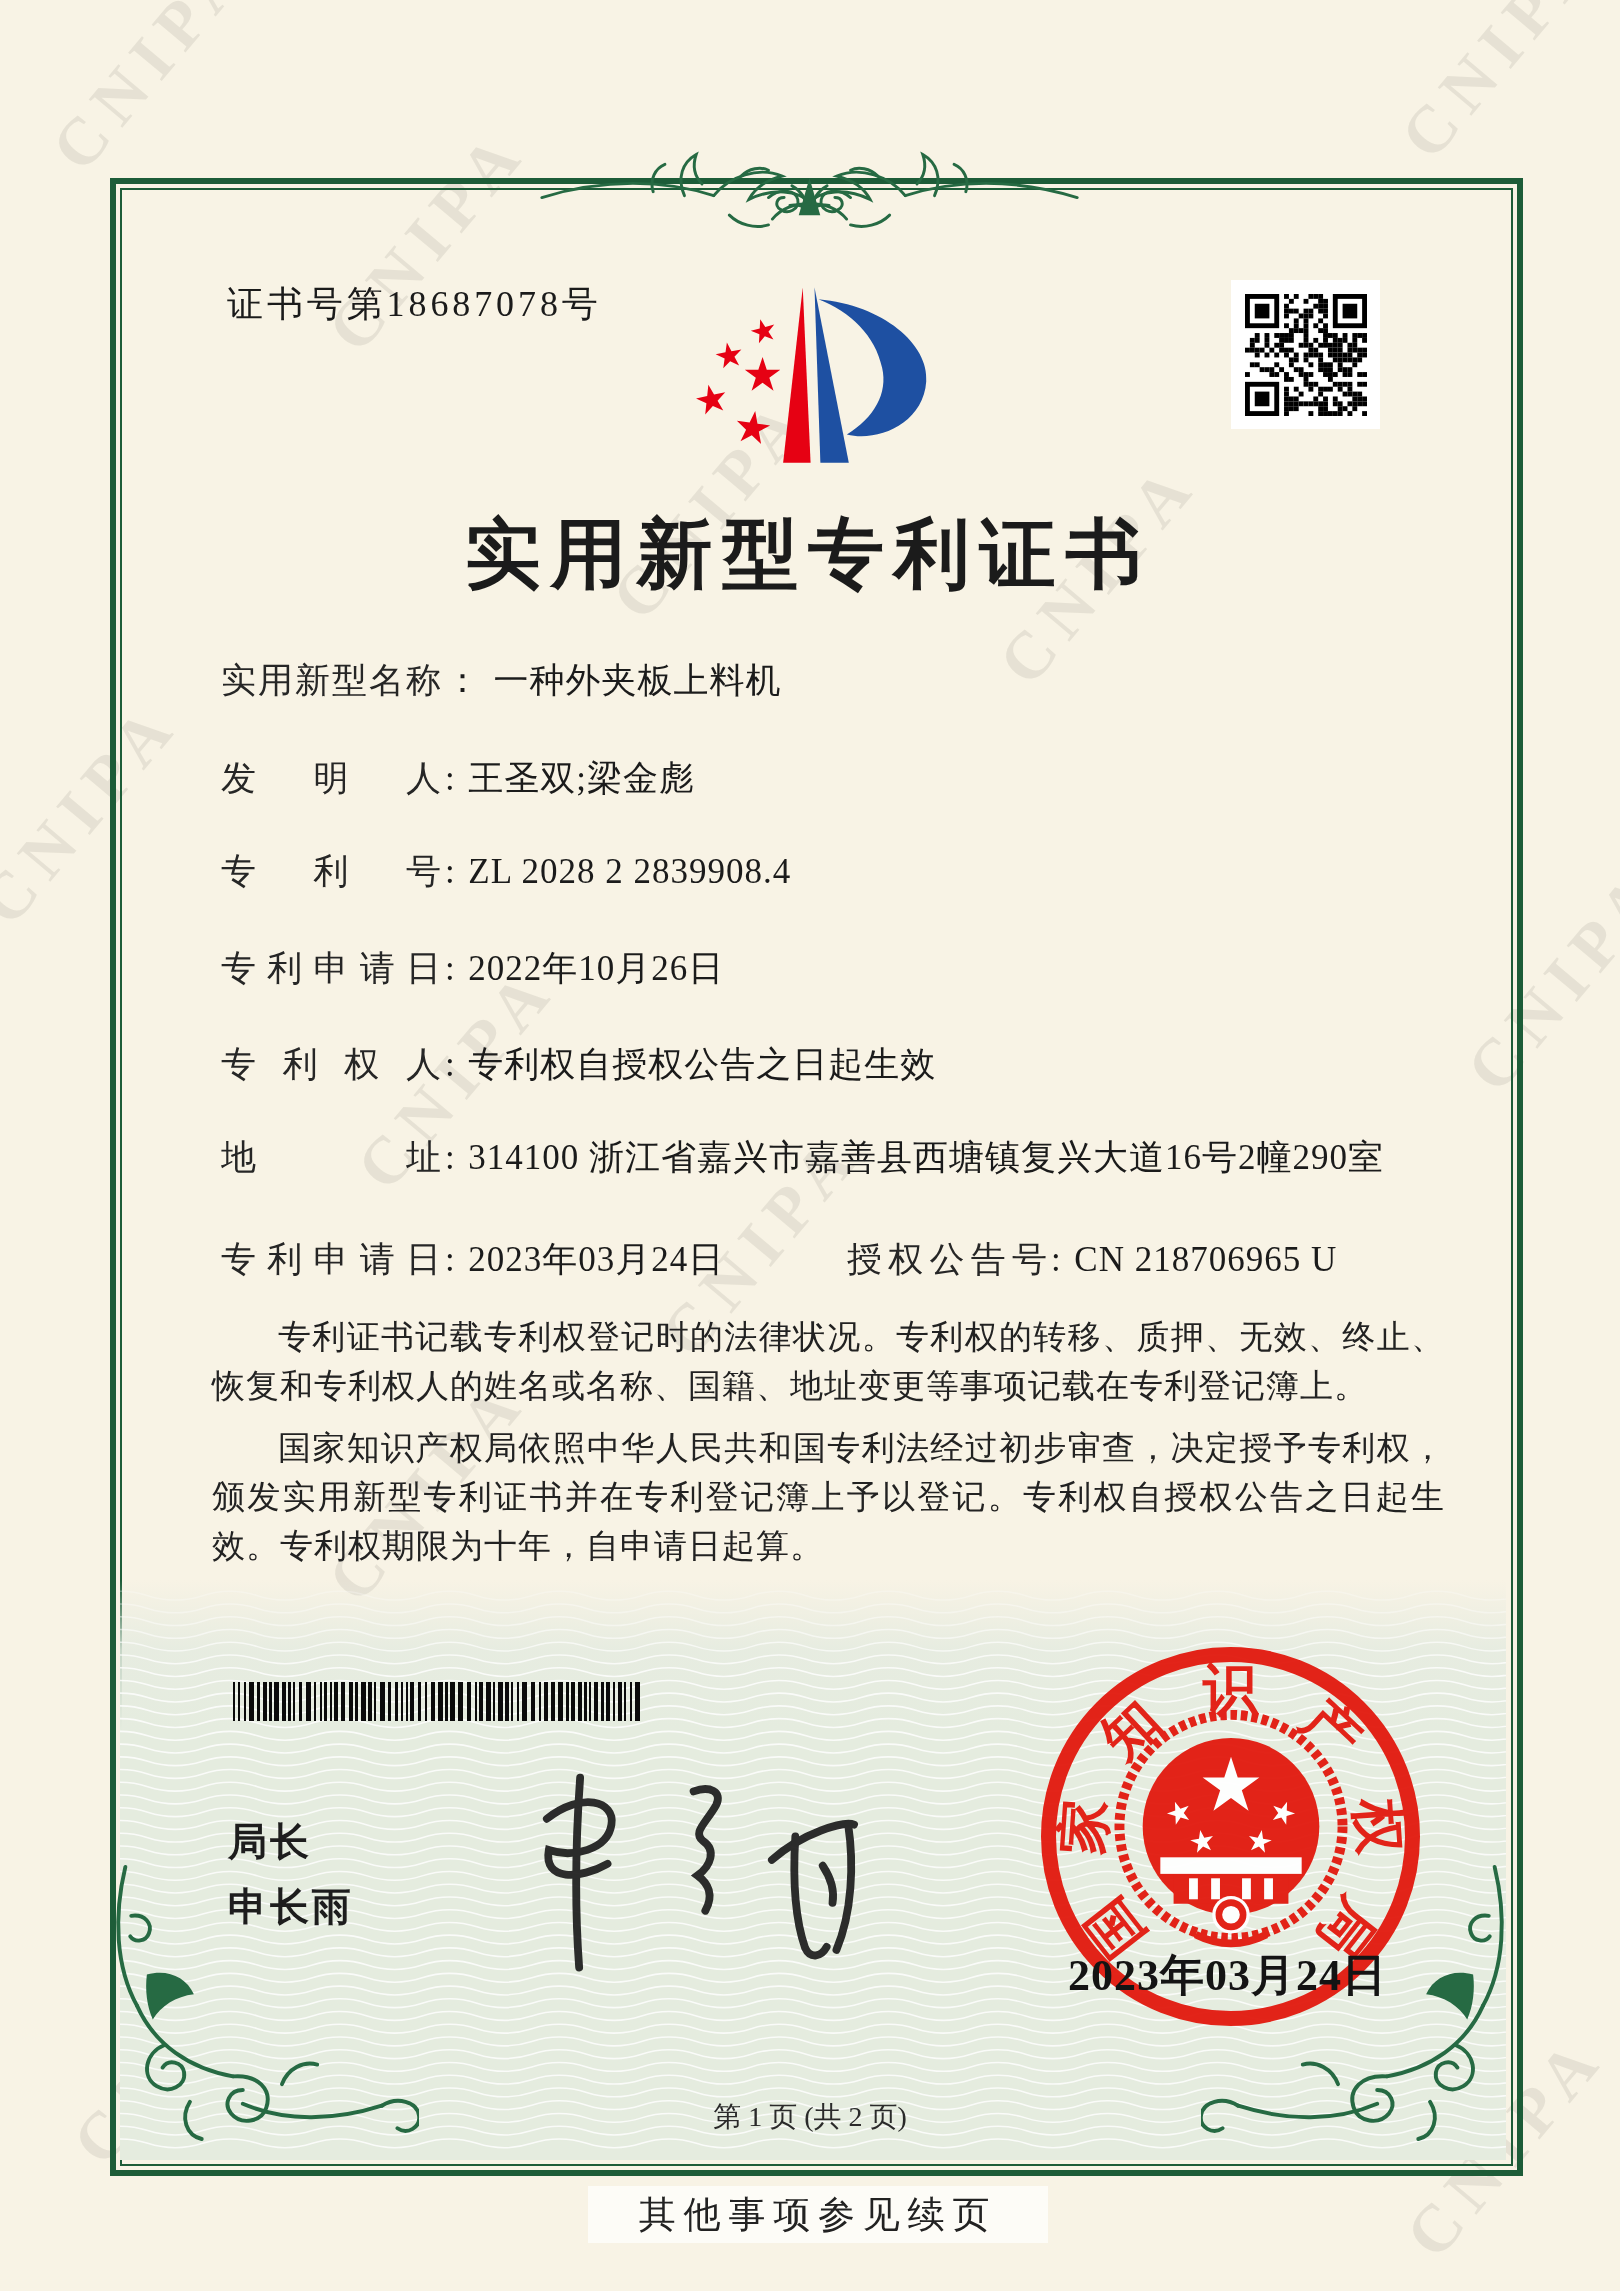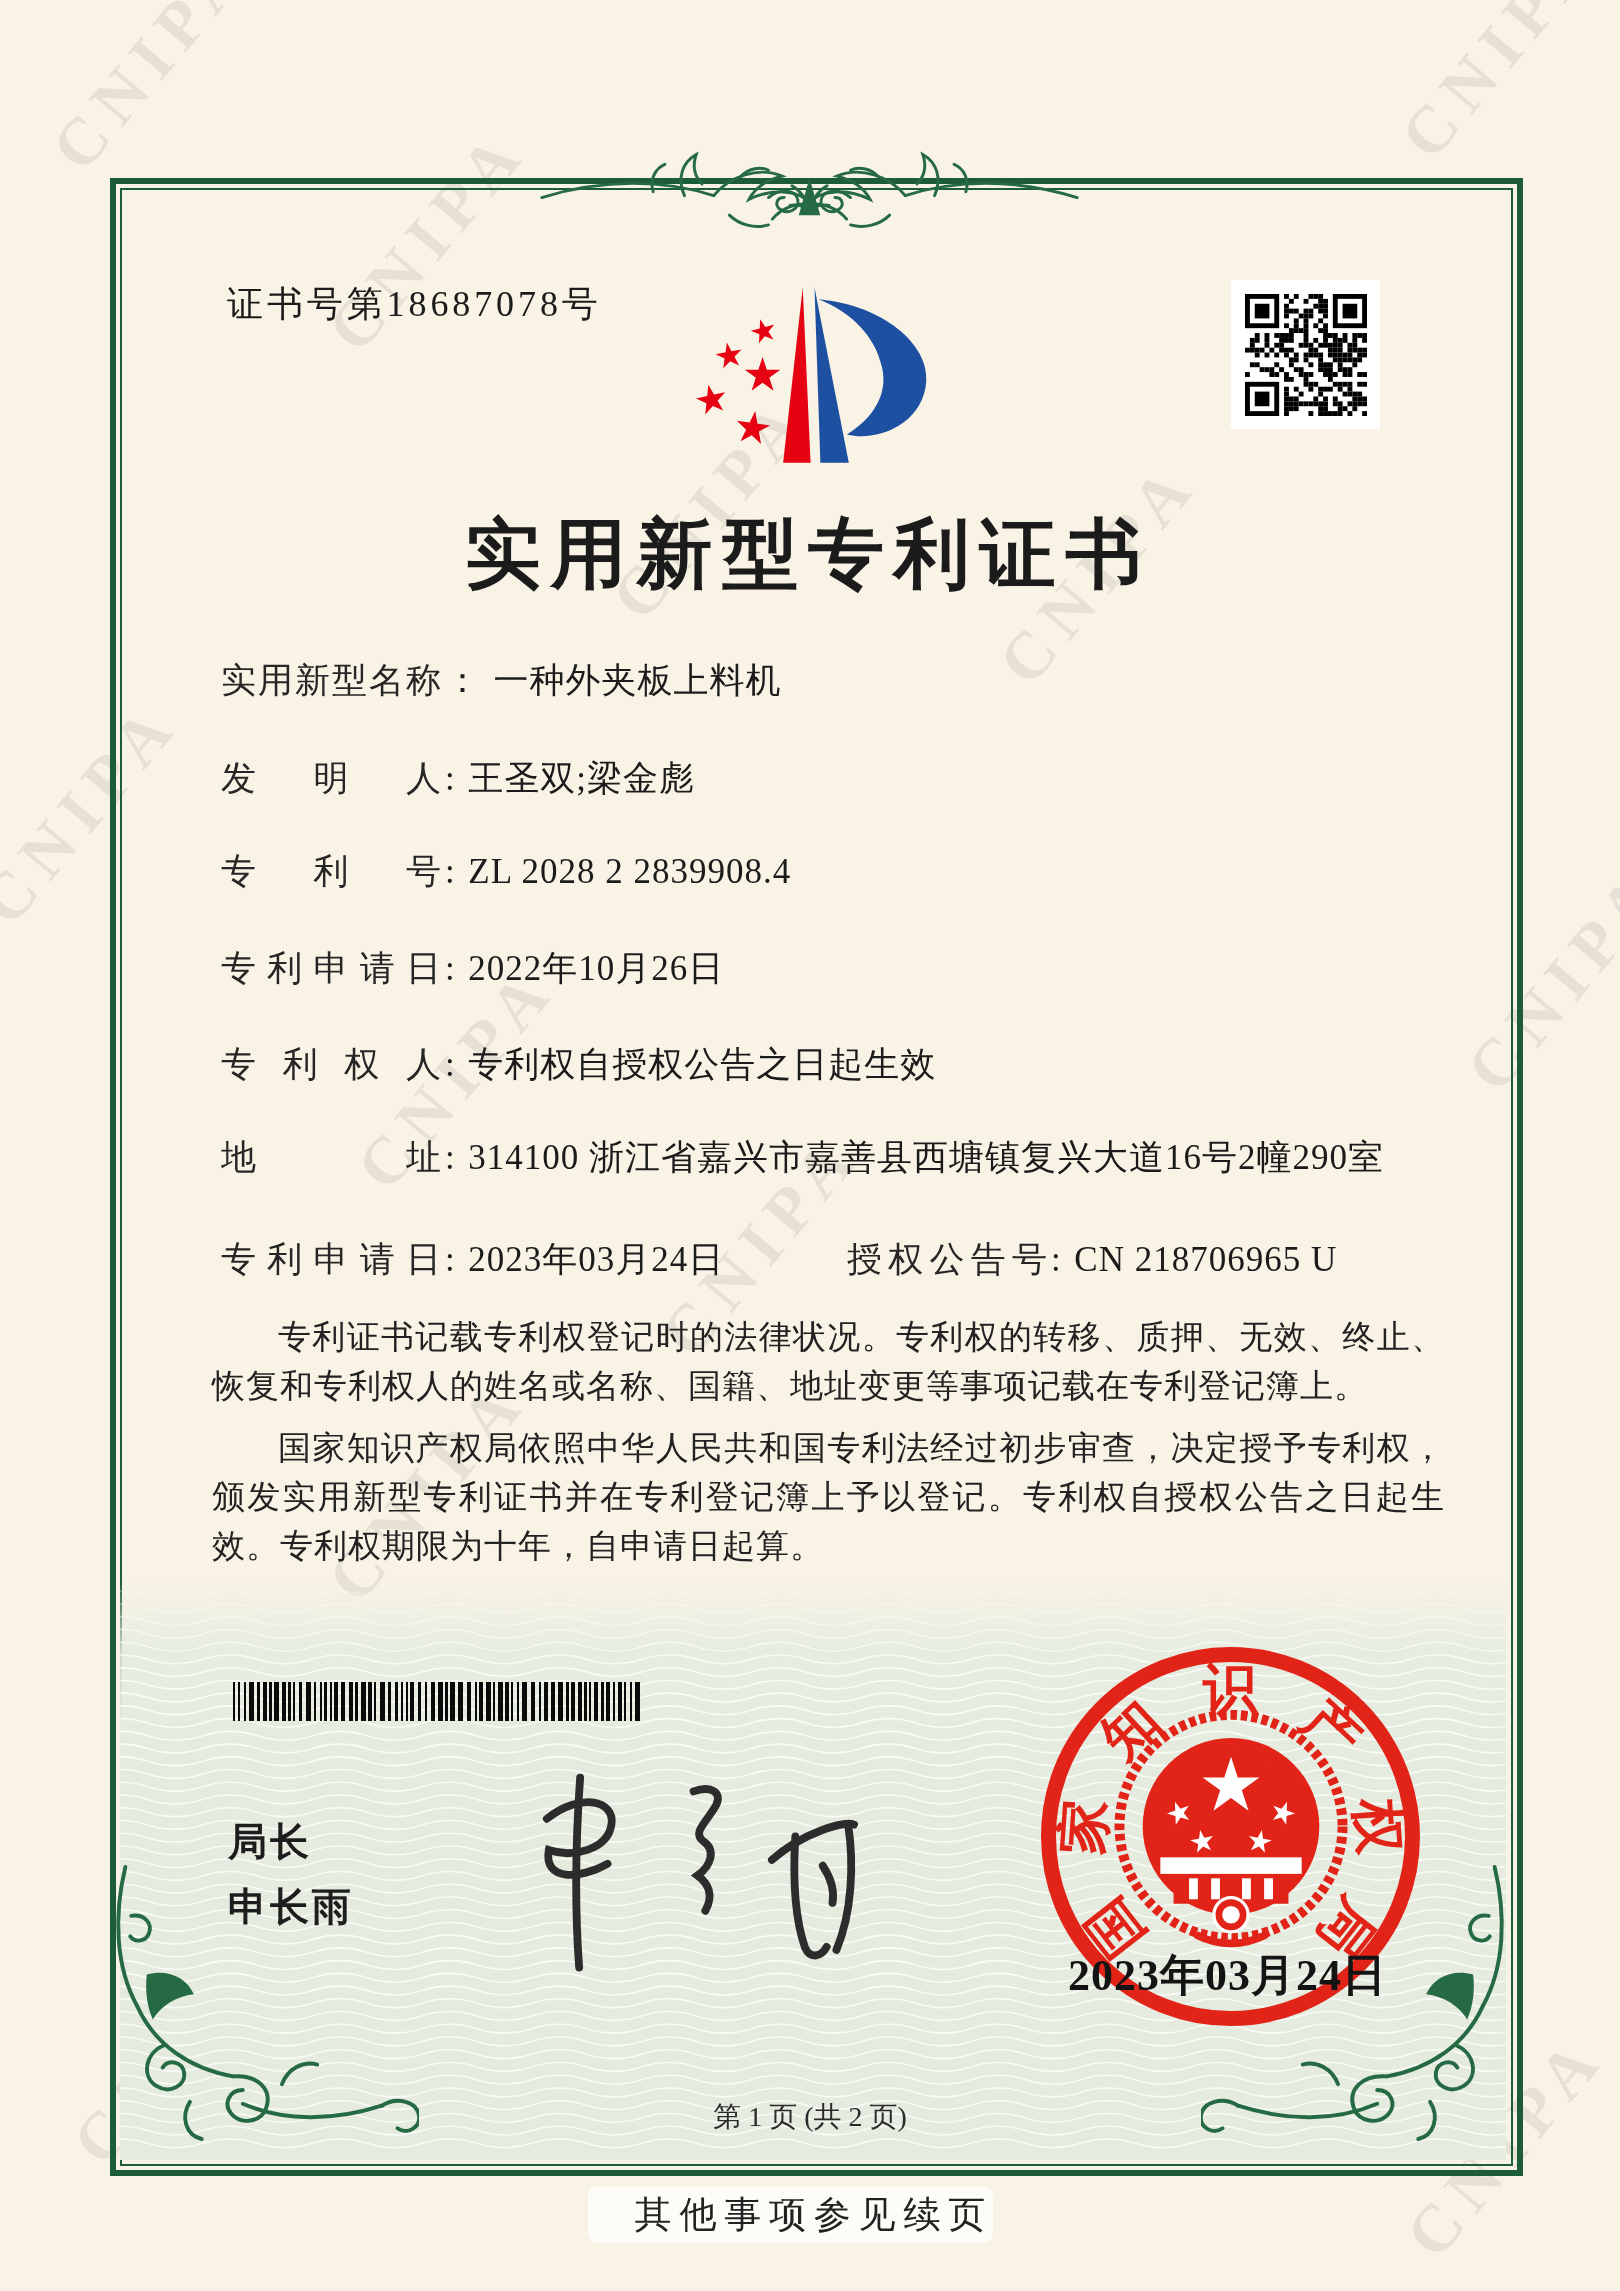--- a/index.html
+++ b/index.html
@@ -47,22 +47,22 @@
   
   .seal{position:absolute;left:1041px;top:1647px;width:349px;height:349px;border:15.7px solid #e2190e;
         border-radius:50%;z-index:4;opacity:.95;}
   .seal-char{position:absolute;left:50%;top:50%;font-size:55px;font-weight:700;color:#e2190e;
              font-family:"Liberation Serif","DejaVu Serif",serif;}
   .seal-emblem{position:absolute;left:50%;top:50%;transform:translate(-50%,-54%);}
   .seal-date{position:absolute;left:1054px;top:1946px;width:347px;text-align:center;font-size:44px;
              font-weight:700;color:#141414;letter-spacing:1px;z-index:5;}
   
   .page-num{position:absolute;left:0;right:0;top:2098px;text-align:center;font-size:28px;z-index:3;color:#2a2a2a;}
-  .cont-band{position:absolute;left:588px;top:2186px;width:405px;height:57px;background:#fdfcf7;z-index:3;
-             display:flex;align-items:center;justify-content:flex-end;border-radius:10px;}
+  .cont-band{position:absolute;left:588px;top:2186px;width:460px;height:57px;background:#fdfcf7;z-index:3;
+             display:flex;align-items:center;justify-content:center;}
   .cont-note{font-size:37px;letter-spacing:7.8px;color:#222;}
   
   .orn{position:absolute;z-index:3;pointer-events:none;}
   .orn-top{left:535px;top:137px;}
   .orn-bl{left:96px;top:1857px;}
   .orn-br{left:1201px;top:1857px;}
 </style>
 </head>
 <body>
 

